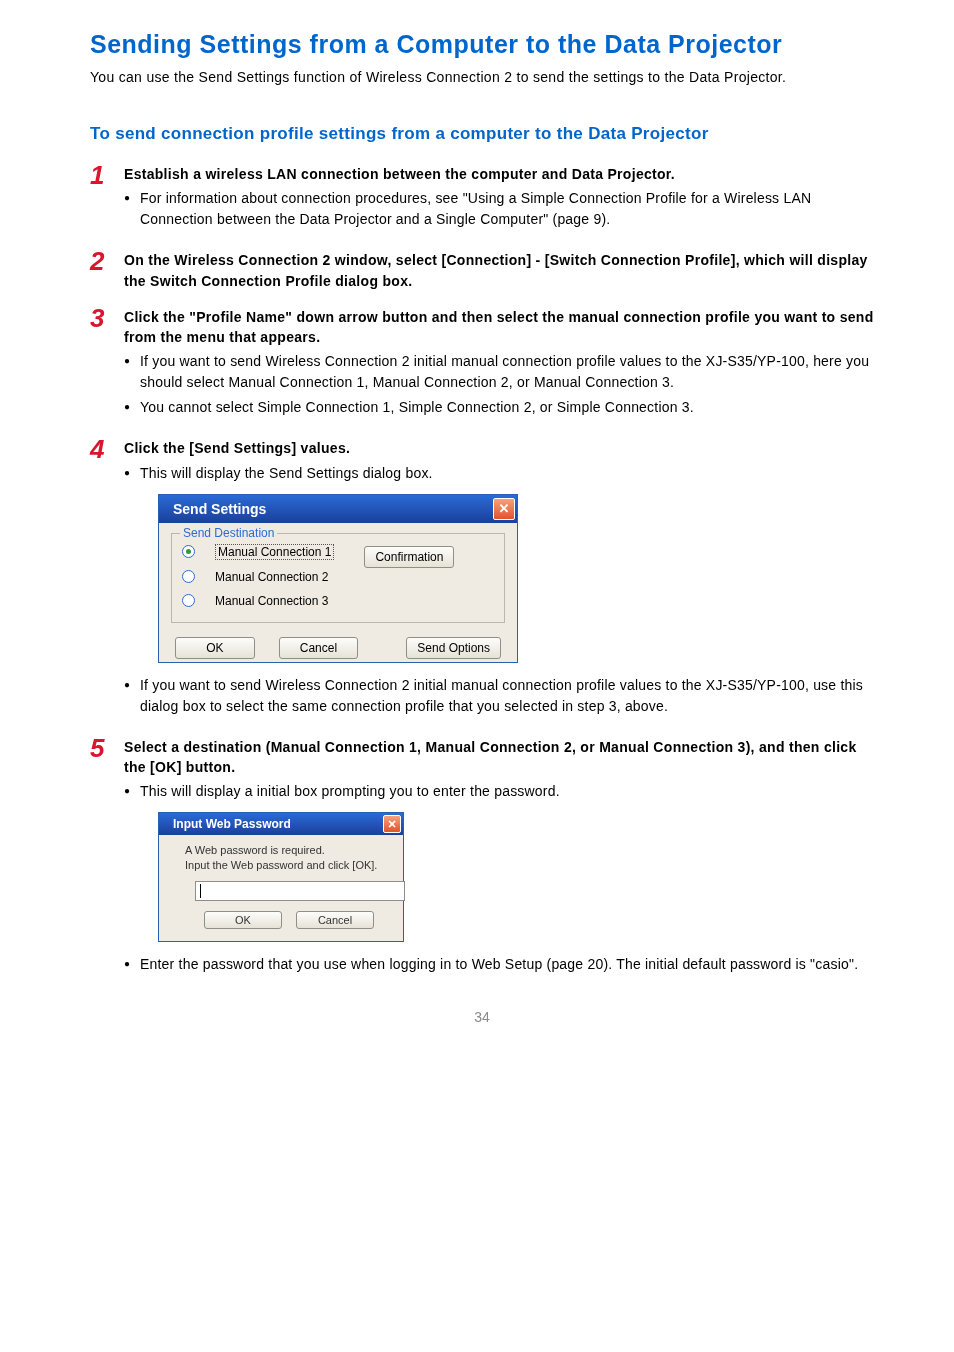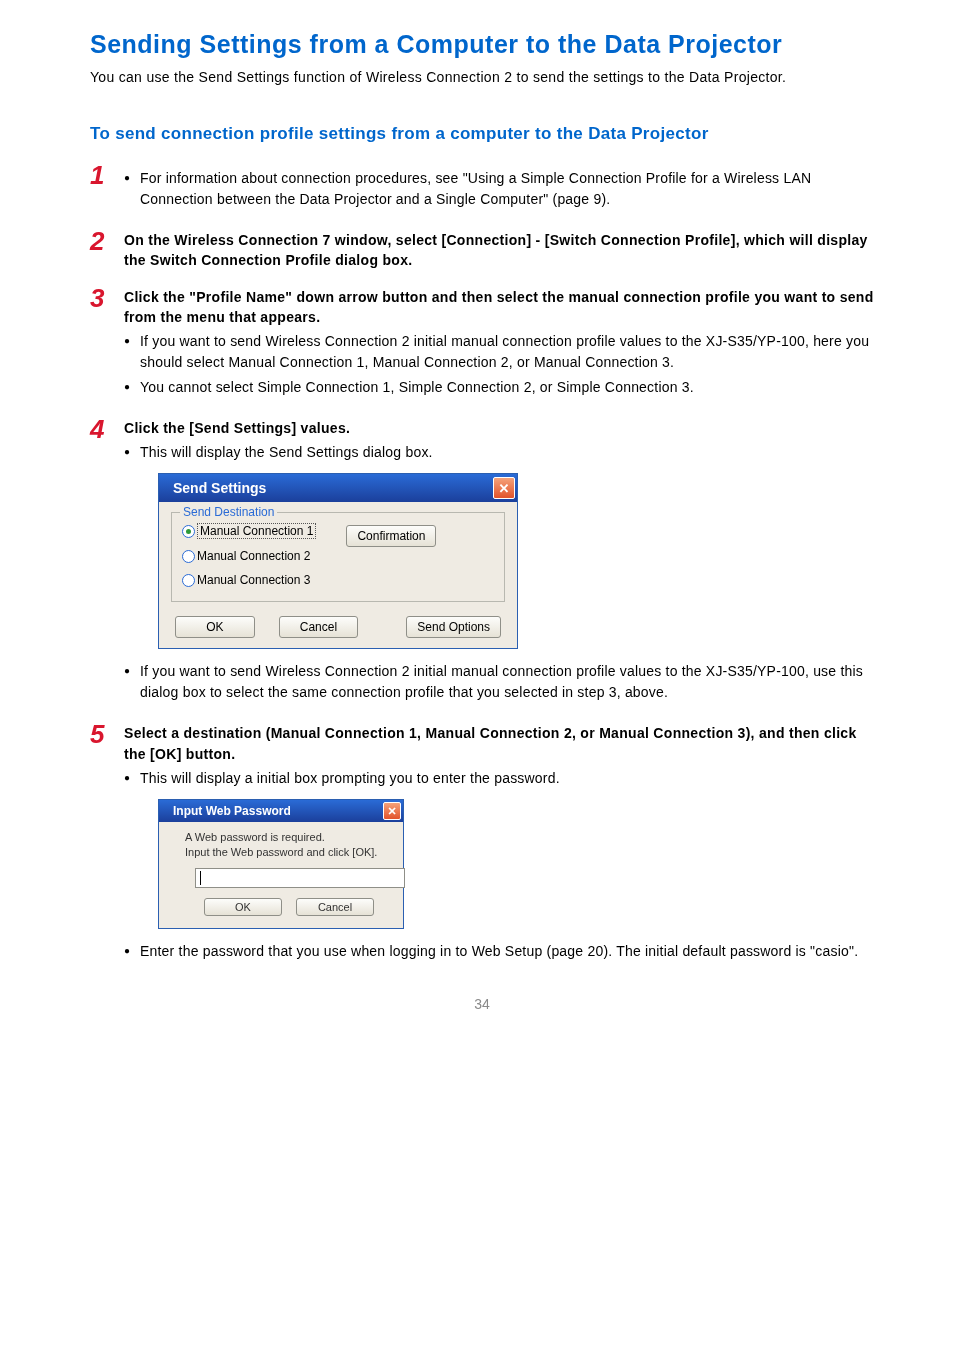--- a/index.html
+++ b/index.html
@@ -109,21 +109,21 @@
     border-radius: 2px;
     display: flex;
     align-items: center;
     justify-content: center;
     color: #fff;
     font-weight: bold;
     font-size: 13px;
     font-family: Arial;
   }
   .dialog-body {
-    padding: 10px 12px 10px 12px;
+    padding: 10px 12px 3px 12px;
     font-family: "Tahoma", Arial, sans-serif;
     font-size: 12px;
   }
   .fieldset {
     border: 1px solid #b8b8b0;
     padding: 10px 10px 14px 10px;
     margin-bottom: 14px;
     position: relative;
     display: flex;
     align-items: flex-start;
@@ -139,21 +139,21 @@
     font-size: 12px;
   }
   .radios {
     display: flex;
     flex-direction: column;
     gap: 10px;
   }
   .radio-row {
     display: flex;
     align-items: center;
-    gap: 2px;
+    gap: 20px;
     font-size: 12px;
   }
   .radio {
     width: 11px;
     height: 11px;
     border: 1px solid #2a6bd6;
     border-radius: 50%;
     display: flex;
     align-items: center;
     justify-content: center;
@@ -243,30 +243,31 @@
 <div class="page">
 
   <div class="main-title">Sending Settings from a Computer to the Data Projector</div>
   <div class="intro">You can use the Send Settings function of Wireless Connection 2 to send the settings to the Data Projector.</div>
 
   <div class="section-title">To send connection profile settings from a computer to the Data Projector</div>
 
   <div class="step">
     <div class="step-num">1</div>
     <div class="step-body">
+      <div class="step-head">Establish a wireless LAN connection between the computer and Data Projector.</div>
       <ul class="bullets">
         <li>For information about connection procedures, see "Using a Simple Connection Profile for a Wireless LAN Connection between the Data Projector and a Single Computer" (page 9).</li>
       </ul>
     </div>
   </div>
 
   <div class="step">
     <div class="step-num">2</div>
     <div class="step-body">
-      <div class="step-head">On the Wireless Connection 7 window, select [Connection] - [Switch Connection Profile], which will display the Switch Connection Profile dialog box.</div>
+      <div class="step-head">On the Wireless Connection 2 window, select [Connection] - [Switch Connection Profile], which will display the Switch Connection Profile dialog box.</div>
     </div>
   </div>
 
   <div class="step">
     <div class="step-num">3</div>
     <div class="step-body">
       <div class="step-head">Click the "Profile Name" down arrow button and then select the manual connection profile you want to send from the menu that appears.</div>
       <ul class="bullets">
         <li>If you want to send Wireless Connection 2 initial manual connection profile values to the XJ-S35/YP-100, here you should select Manual Connection 1, Manual Connection 2, or Manual Connection 3.</li>
         <li>You cannot select Simple Connection 1, Simple Connection 2, or Simple Connection 3.</li>

